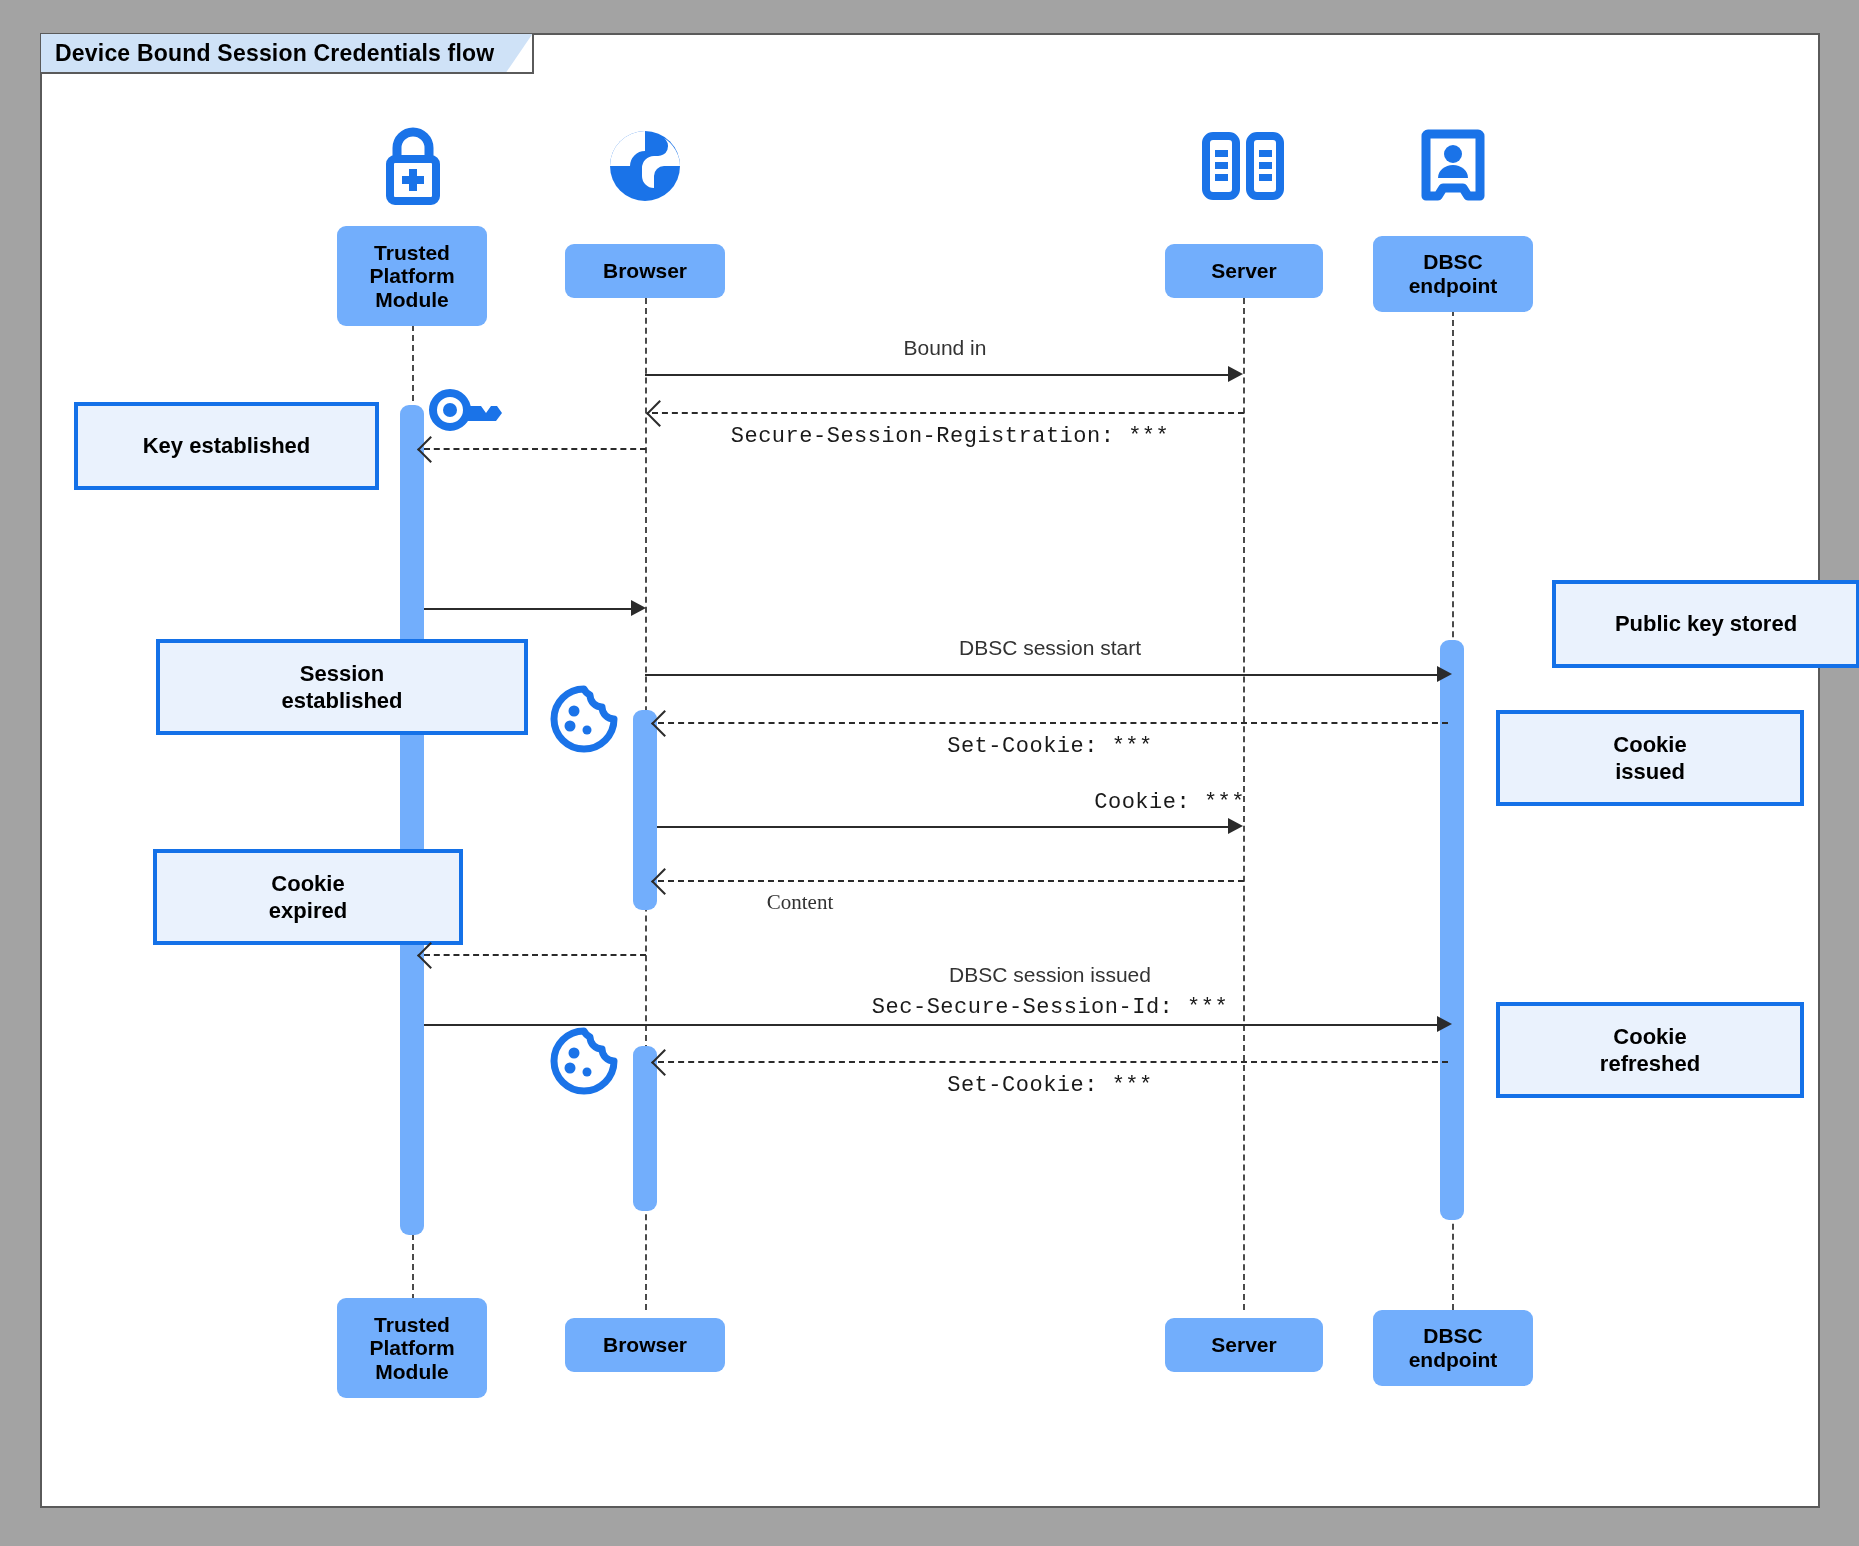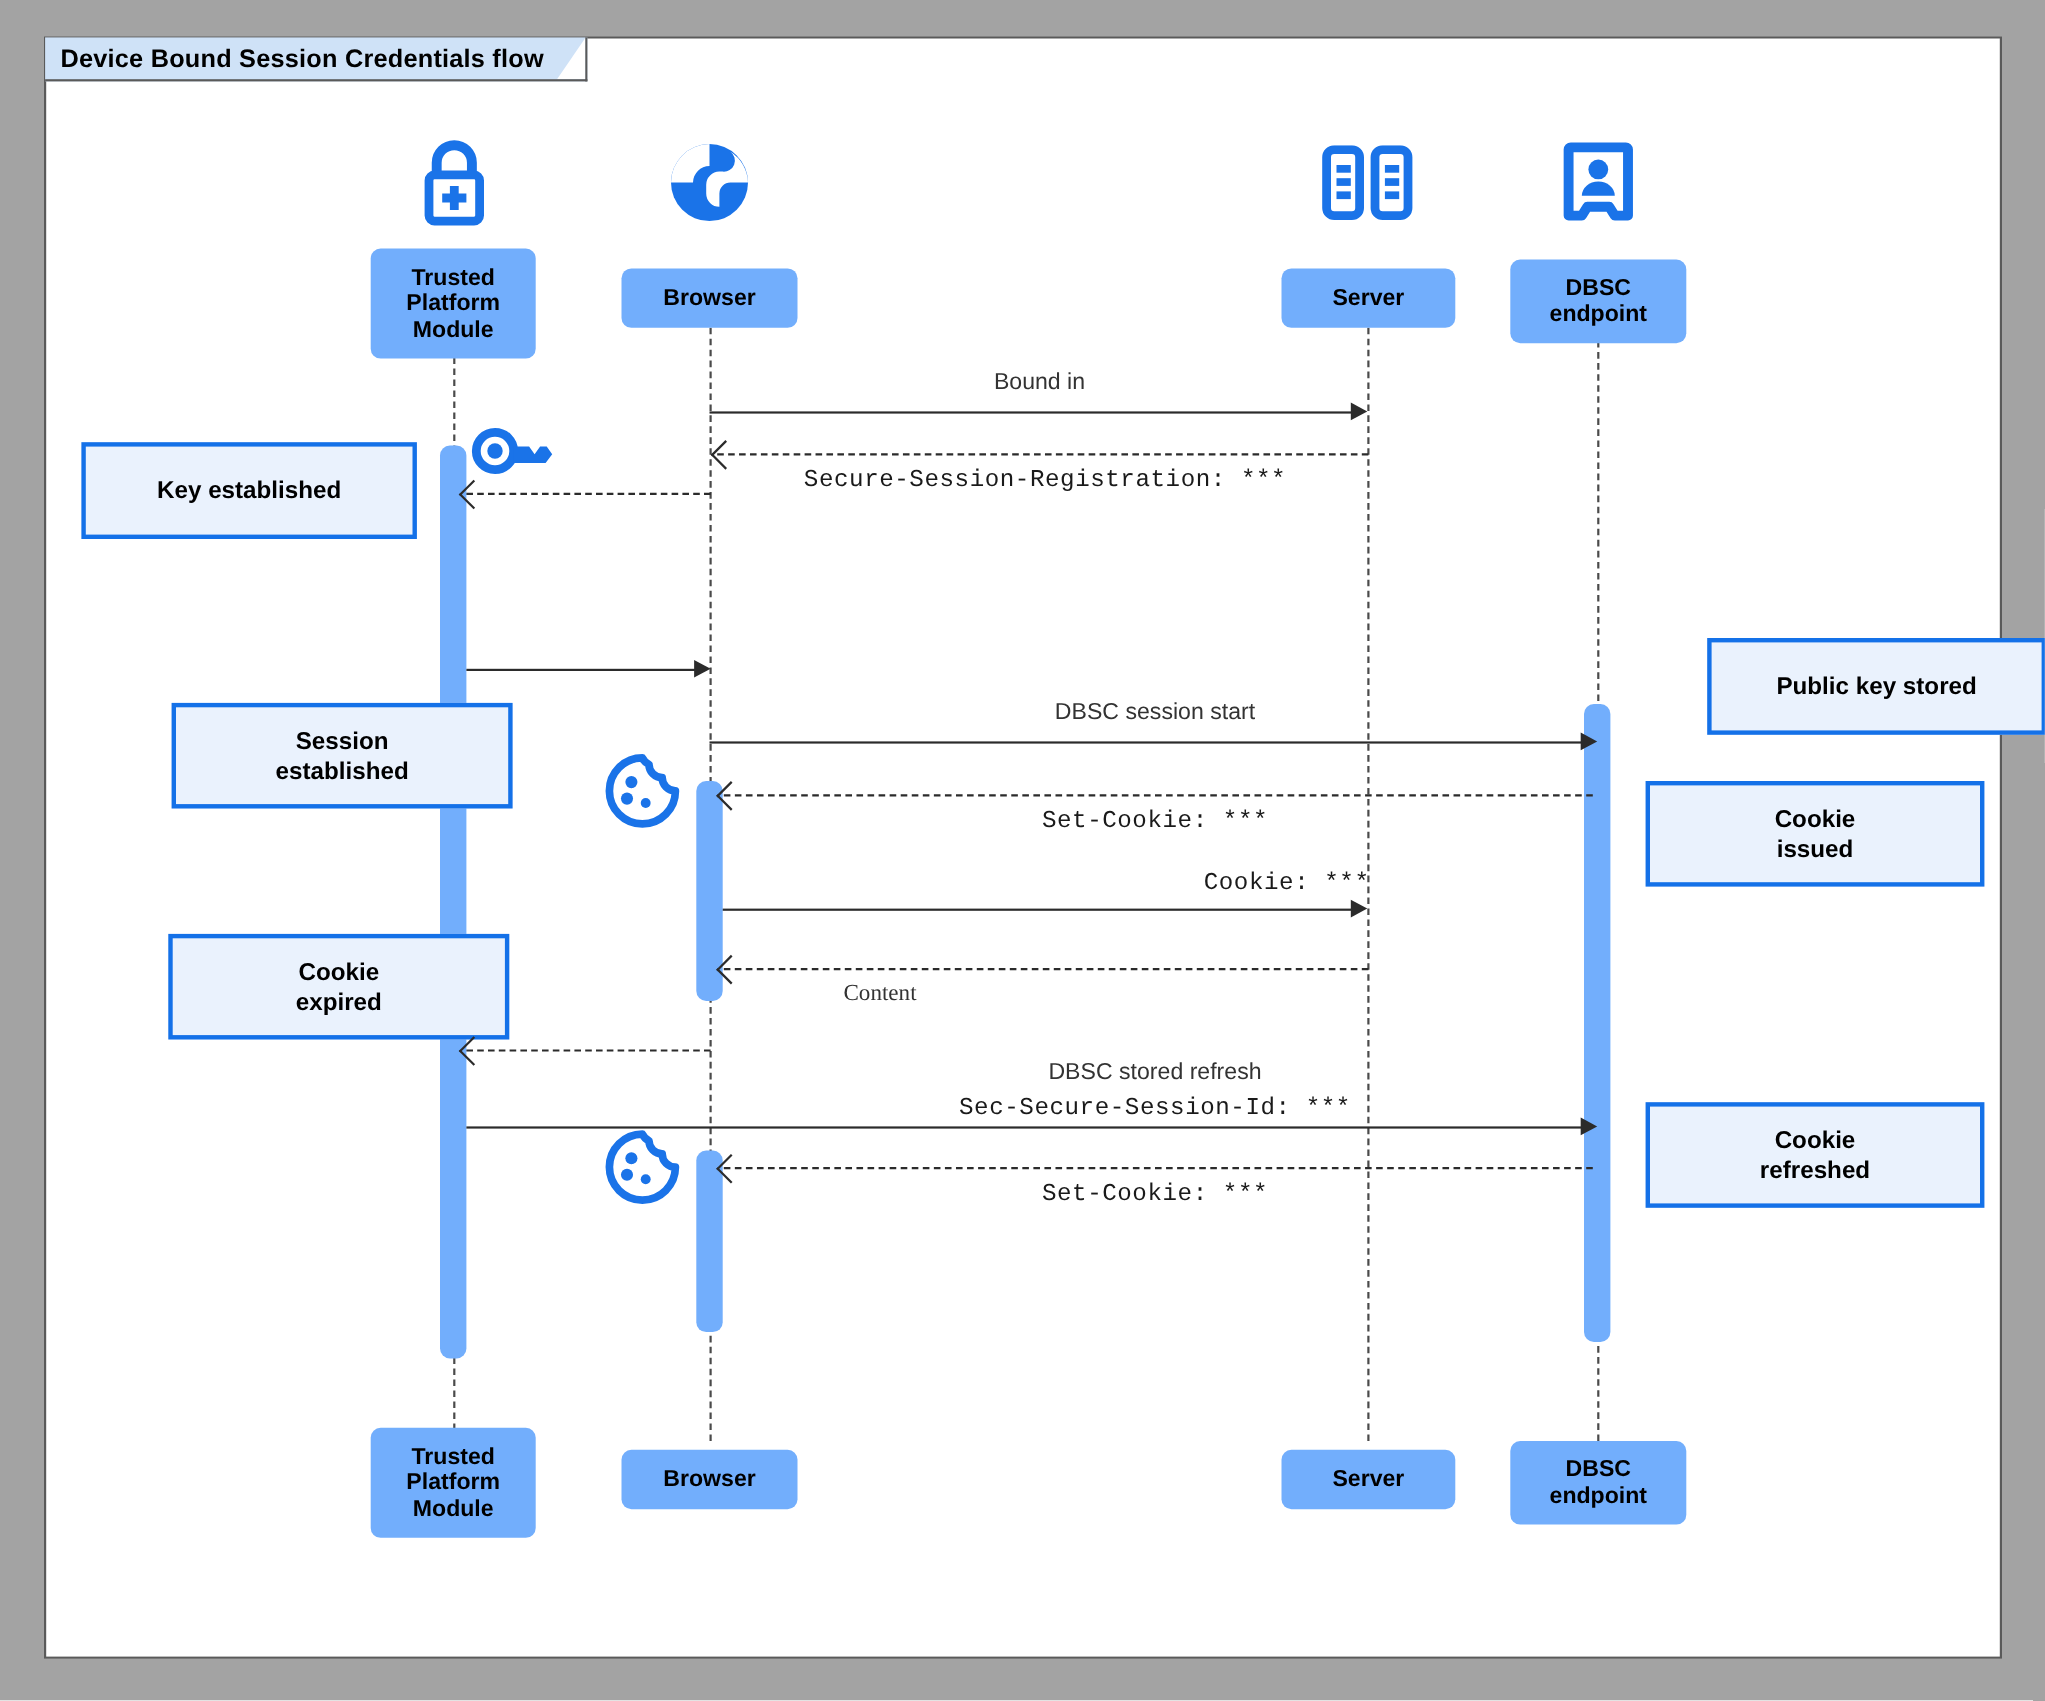--- a/index.html
+++ b/index.html
@@ -117,21 +117,21 @@
   </div>
 
   <div class="act" style="left:400px;top:405px;width:24px;height:830px;"></div>
   <div class="act" style="left:633px;top:710px;width:24px;height:200px;"></div>
   <div class="act" style="left:633px;top:1046px;width:24px;height:165px;"></div>
   <div class="act" style="left:1440px;top:640px;width:24px;height:580px;"></div>
 
   <div class="note" style="left:74px;top:402px;width:305px;height:88px;">
     <span style="white-space:pre-line;">Key established</span>
   </div>
-  <div class="note" style="left:156px;top:639px;width:310px;height:96px;">
+  <div class="note" style="left:156px;top:639px;width:372px;height:96px;">
     <span style="white-space:pre-line;">Session
 established</span>
   </div>
   <div class="note" style="left:153px;top:849px;width:310px;height:96px;">
     <span style="white-space:pre-line;">Cookie
 expired</span>
   </div>
 
   <div class="note" style="left:1552px;top:580px;width:308px;height:88px;">
     <span style="white-space:pre-line;">Public key stored</span>
@@ -197,21 +197,21 @@
   <div class="msgline" style="left:657px;top:826px;width:580px;"></div>
   <div class="arrowhead ah-r" style="left:1228px;top:818px;"></div>
 
   <div class="msgline dash" style="left:658px;top:880px;width:586px;"></div>
   <div class="arrowhead ah-open-l" style="left:655px;top:872px;"></div>
   <div class="lbl sans" style="left:650px;top:890px;width:300px;font-family:Liberation Serif, serif;">Content</div>
 
   <div class="msgline dash" style="left:424px;top:954px;width:222px;"></div>
   <div class="arrowhead ah-open-l" style="left:421px;top:946px;"></div>
 
-  <div class="lbl sans" style="left:650px;top:963px;width:800px;">DBSC stored refresh</div>
+  <div class="lbl sans" style="left:650px;top:963px;width:800px;">DBSC session issued</div>
   <div class="lbl mono" style="left:650px;top:995px;width:800px;">Sec-Secure-Session-Id: ***</div>
   <div class="msgline" style="left:424px;top:1024px;width:1022px;"></div>
   <div class="arrowhead ah-r" style="left:1437px;top:1016px;"></div>
 
   <div class="msgline dash" style="left:658px;top:1061px;width:790px;"></div>
   <div class="arrowhead ah-open-l" style="left:655px;top:1053px;"></div>
   <div class="lbl mono" style="left:650px;top:1073px;width:800px;">Set-Cookie: ***</div>
 
   <div class="pbox" style="left:337px;top:1298px;width:150px;height:100px;">
     <span style="white-space:pre-line;">Trusted

